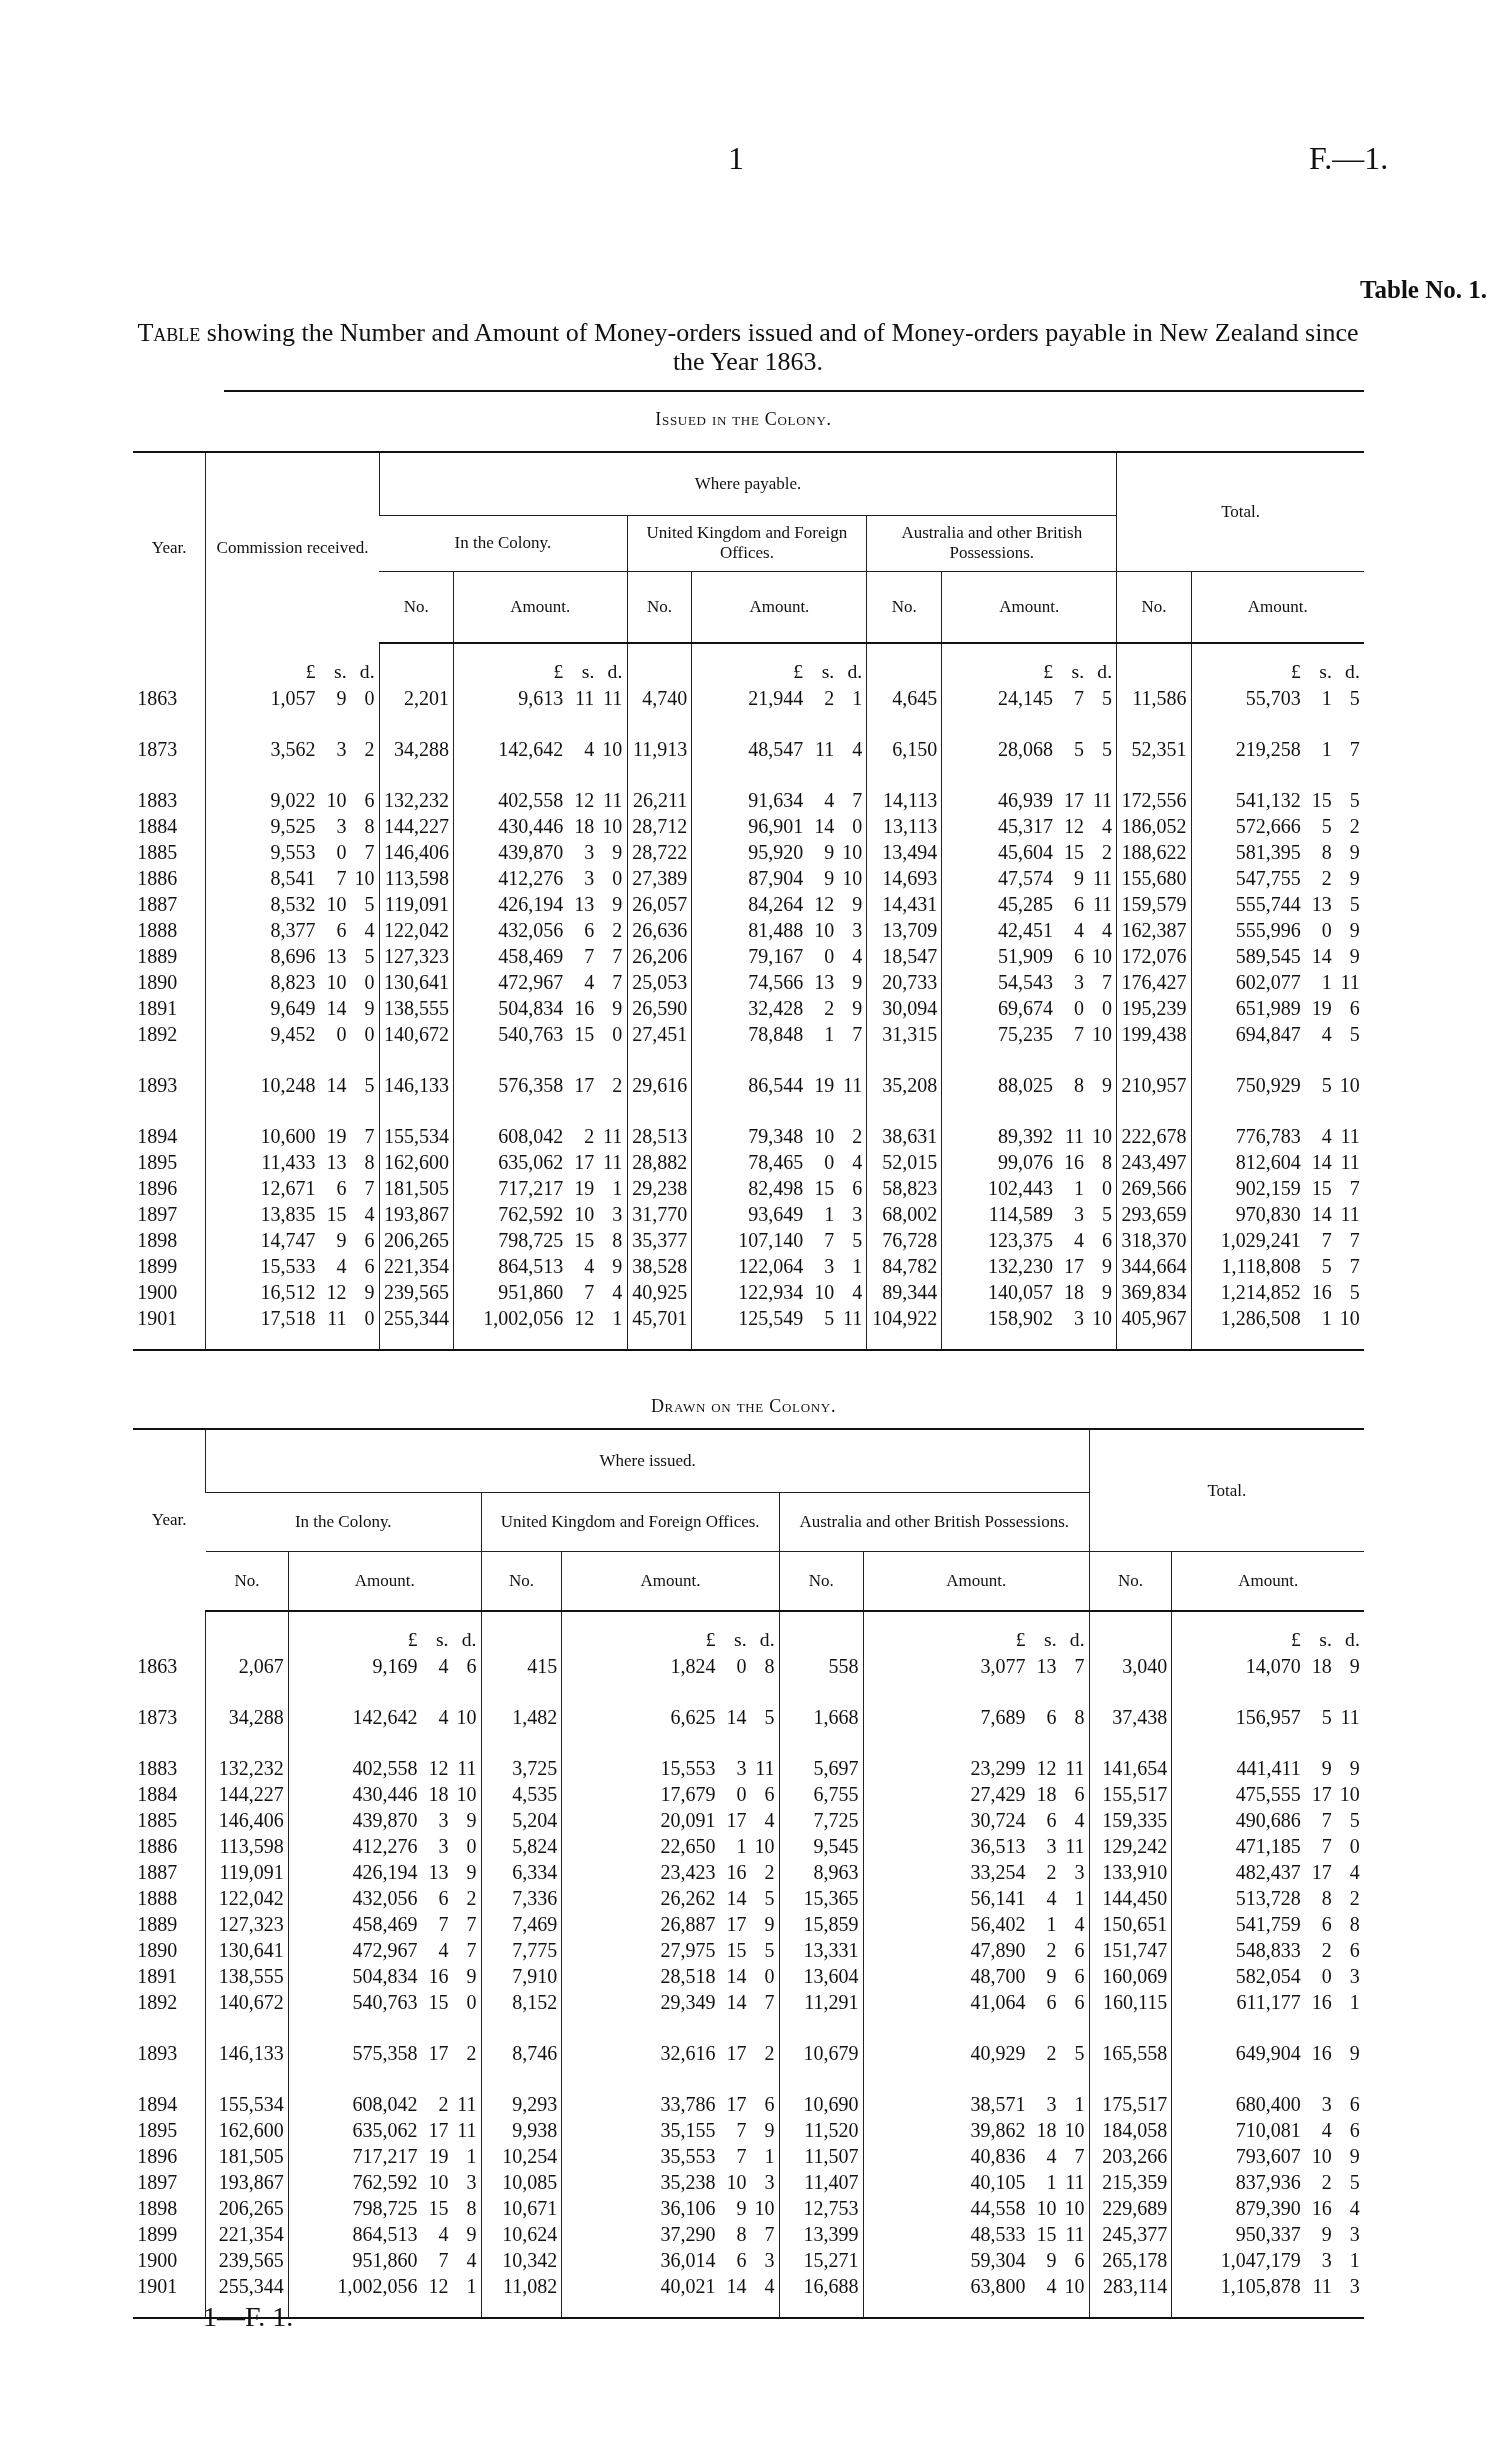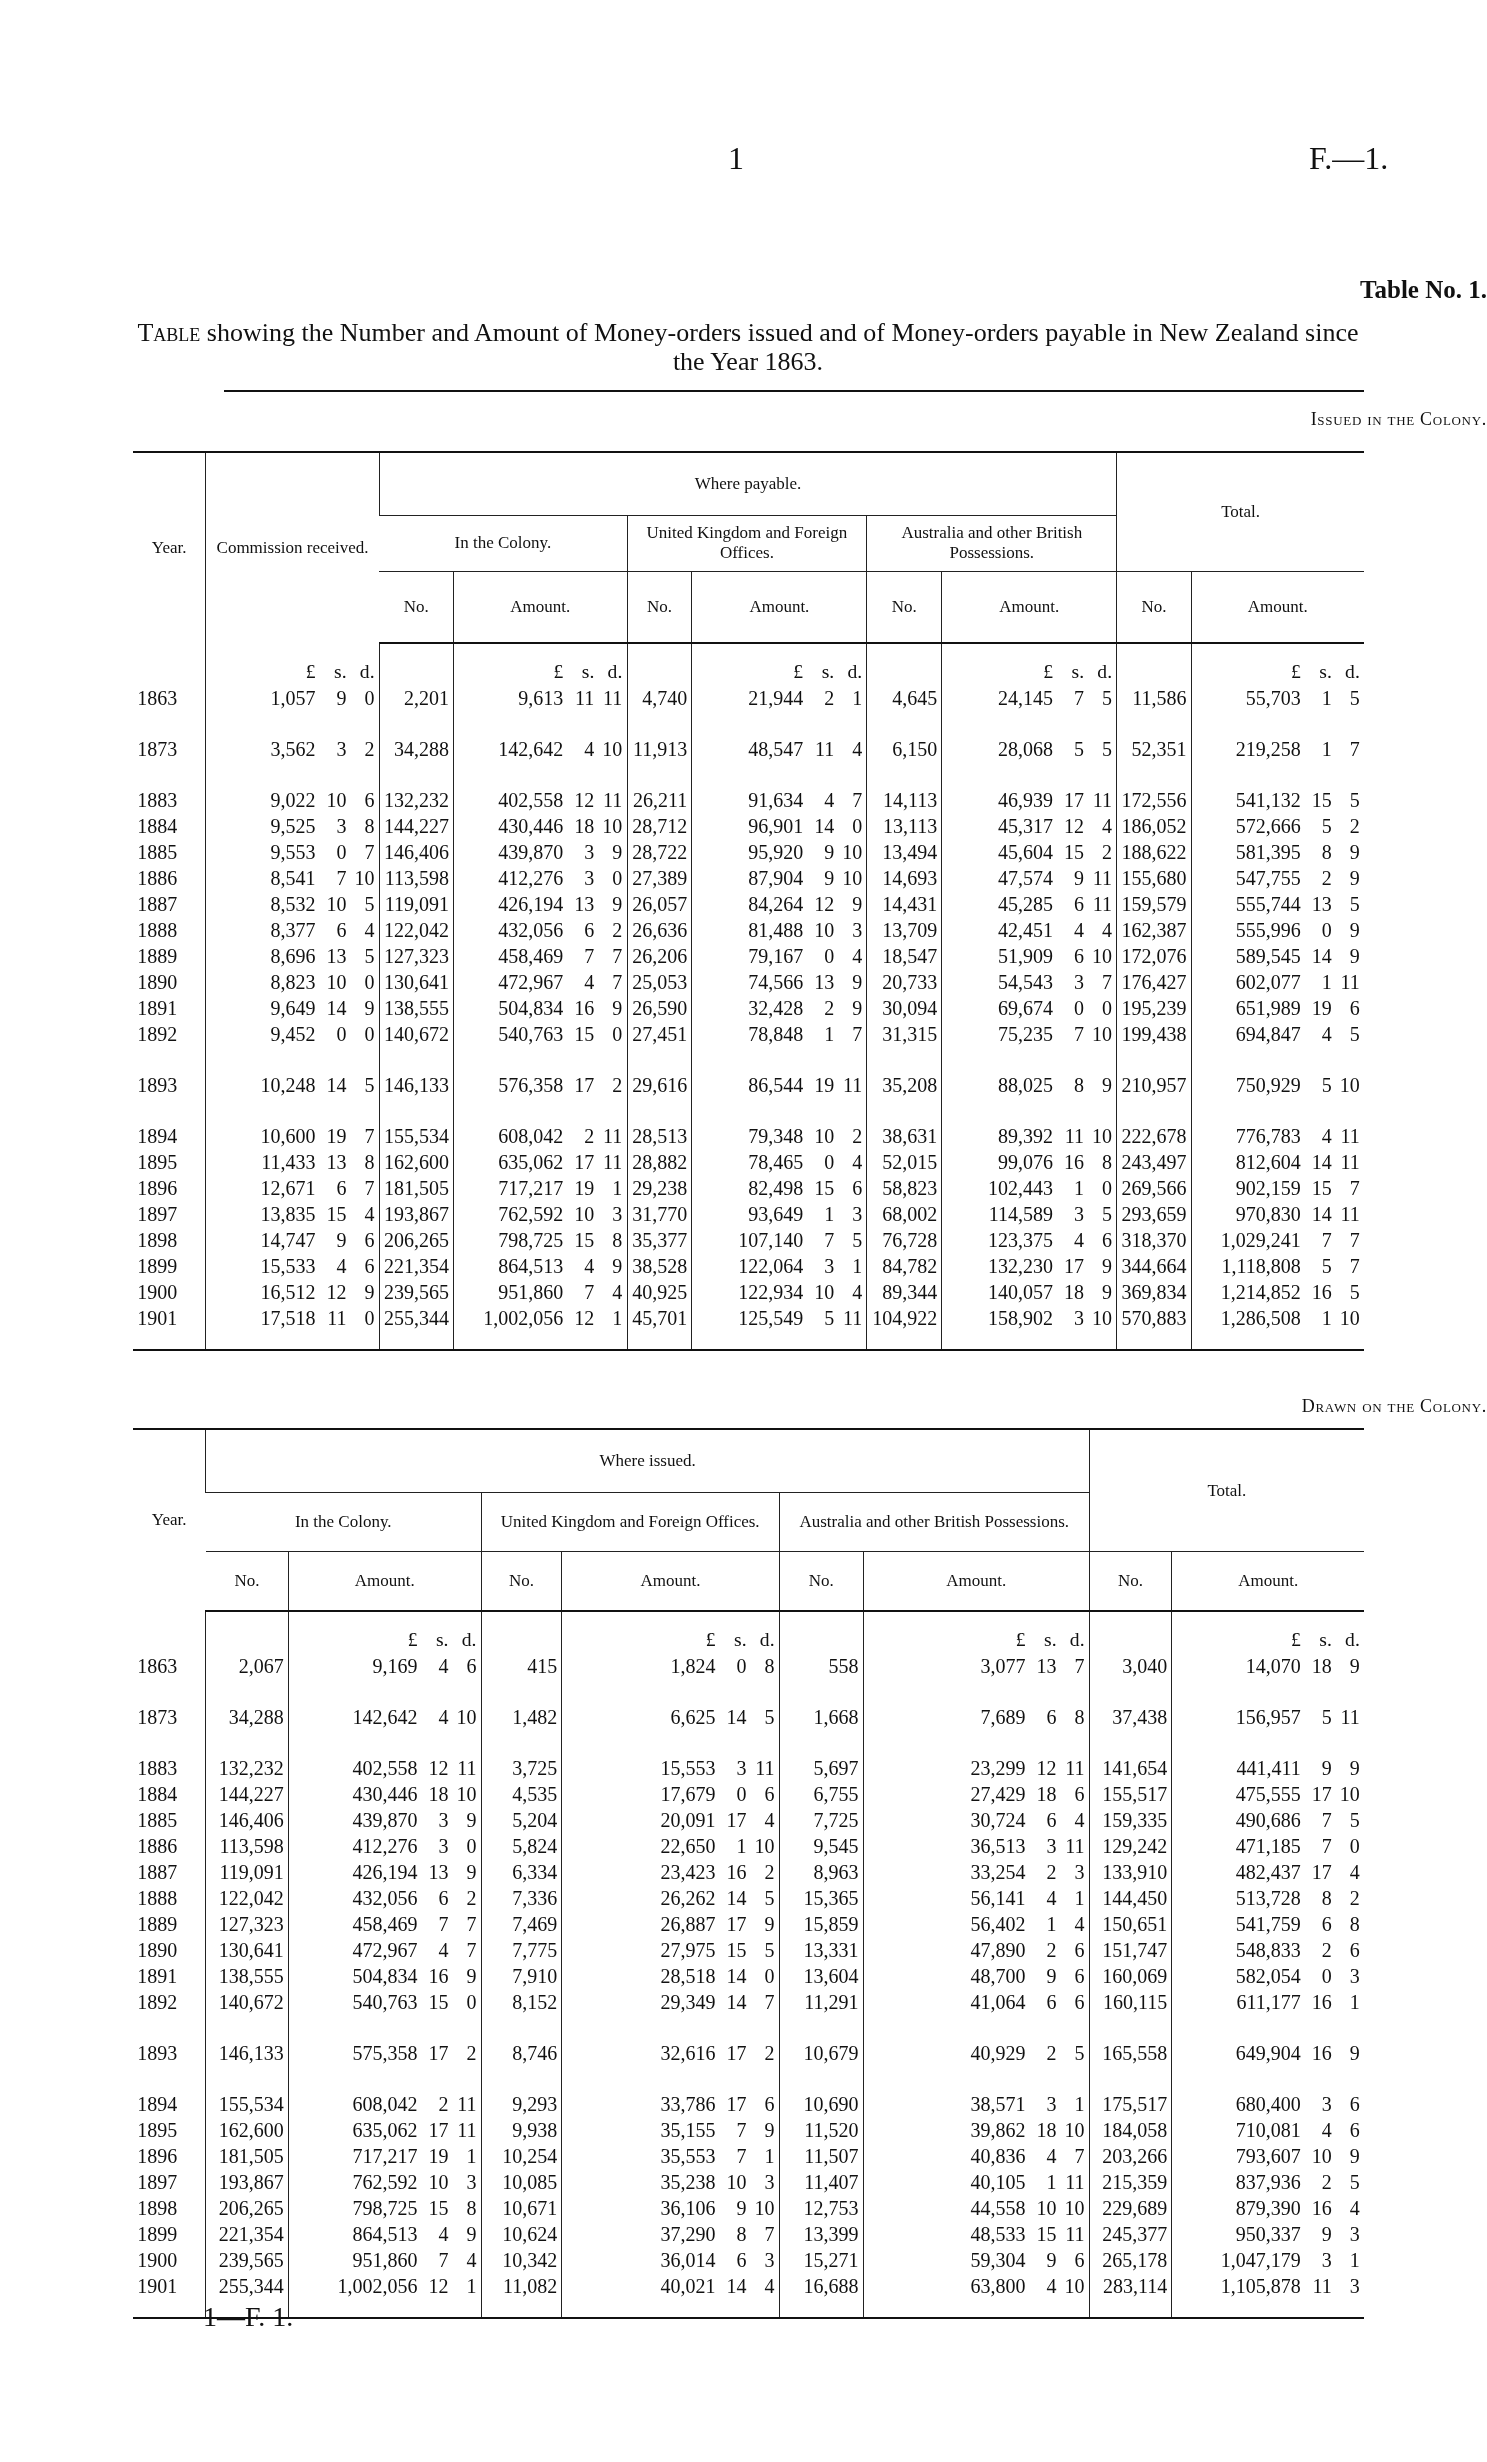--- a/index.html
+++ b/index.html
@@ -2,21 +2,21 @@
 <html style="font-size:11.2px"><head>
 <meta charset="utf-8">
 <style>
   html, body { margin: 0; padding: 0; background: #ffffff; }
   body { width: 1487px; height: 2462px; position: relative; font-family: "Liberation Serif", "DejaVu Serif", serif; color: #111; }
   .page-num { position: absolute; top: 140px; left: 728px; font-size: 32px; }
   .page-ref { position: absolute; top: 140px; left: 1309px; font-size: 32px; }
   .table-title { position: absolute; top: 276px; left: 0; width: 1487px; text-align: right; font-size: 25px; font-weight: bold; }
   .table-desc { position: absolute; top: 318px; left: 136px; width: 1224px; font-size: 26px; line-height: 29px; text-align: center; }
   .table-desc .sc { font-variant: small-caps; }
-  .section-title { position: absolute; left: 0; width: 1487px; text-align: right; font-size: 18px; font-variant: small-caps; letter-spacing: 0.7px; }
+  .section-title { position: absolute; left: 0; width: 1487px; text-align: center; font-size: 18px; font-variant: small-caps; letter-spacing: 0.7px; }
   .rule { position: absolute; height: 0; border-top: 2.1px solid #111; }
   table.mo { position: absolute; left: 133px; width: 1231px; border-collapse: collapse; font-size: 20px; }
   table.mo th { font-weight: normal; font-size: 17px; text-align: center; vertical-align: middle; padding: 2.8px 4.2px; border-left: 1.4px solid #222; }
   table.mo th:first-child { border-left: none; }
   table.mo th.bb { border-bottom: 1.4px solid #222; }
   table.mo thead tr.last th { border-bottom: 2.1px solid #111; }
   table.mo td { border-left: 1.4px solid #222; padding: 0 4.2px; white-space: nowrap; line-height: 26px; }
   table.mo td:first-child { border-left: none; text-align: left; }
   table.mo td.num { text-align: right; }
   table.mo td.amt { text-align: right; }
@@ -372,21 +372,21 @@
       </tr>
       <tr>
         <td>1901</td>
         <td class="amt"><span class="l">17,518</span><span class="s">11</span><span class="d">0</span></td>
         <td class="num">255,344</td>
         <td class="amt"><span class="l">1,002,056</span><span class="s">12</span><span class="d">1</span></td>
         <td class="num">45,701</td>
         <td class="amt"><span class="l">125,549</span><span class="s">5</span><span class="d">11</span></td>
         <td class="num">104,922</td>
         <td class="amt"><span class="l">158,902</span><span class="s">3</span><span class="d">10</span></td>
-        <td class="num">570,883</td>
+        <td class="num">405,967</td>
         <td class="amt"><span class="l">1,286,508</span><span class="s">1</span><span class="d">10</span></td>
       </tr>
       <tr class="endrow" style="border-bottom: 2.1px solid rgb(17, 17, 17);">
         <td></td>
         <td></td>
         <td></td>
         <td></td>
         <td></td>
         <td></td>
         <td></td>

